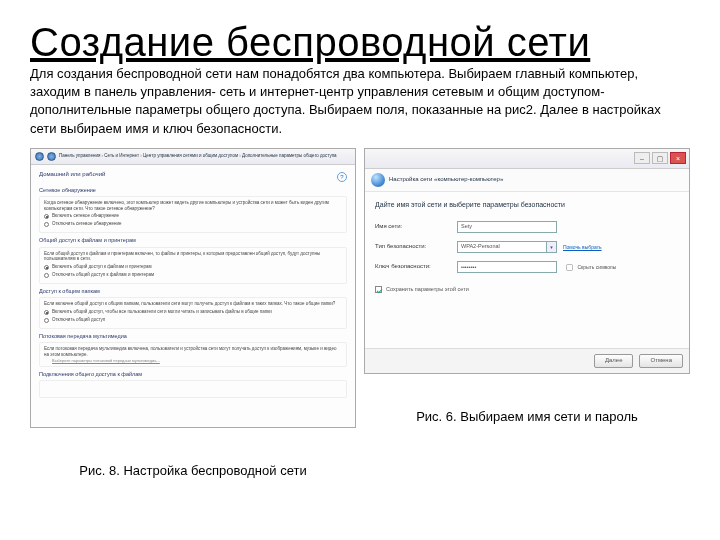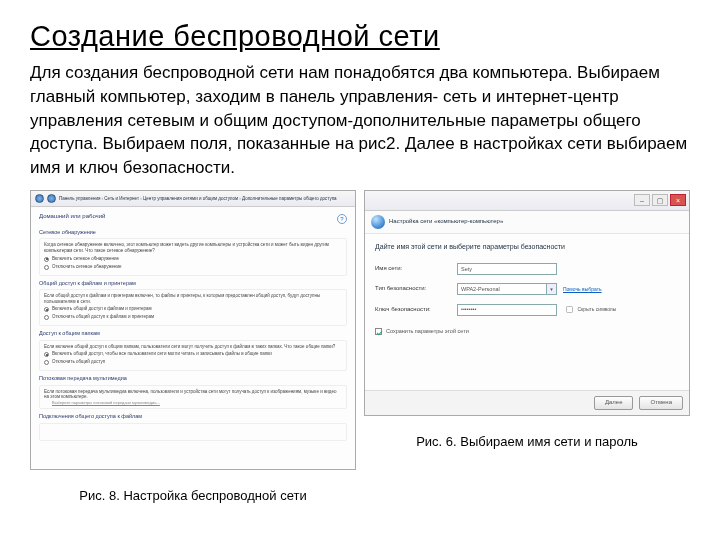--- a/index.html
+++ b/index.html
@@ -5,28 +5,27 @@
   * { box-sizing: border-box; margin: 0; padding: 0; }
   body {
     width: 720px;
     height: 540px;
     background: #fff;
     font-family: Arial, sans-serif;
     color: #000;
     padding: 20px 30px 0 30px;
   }
   .title {
-    font-size: 29px;
+    font-size: 40px;
     font-weight: 400;
     text-decoration: underline;
-    margin-bottom: 8px;
     letter-spacing: 0.5px;
   }
   .intro {
-    font-size: 17px;
+    font-size: 13px;
     line-height: 1.4;
     margin-bottom: 10px;
   }
   .figures {
     display: flex;
     justify-content: space-between;
     gap: 8px;
   }
   .fig-col { flex: 1; }
   .screenshot {
@@ -106,21 +105,21 @@
     border-top:1px solid #ddd; padding:5px 6px; display:flex; justify-content:flex-end; gap:6px; background:#f4f4f4;
   }
   .btn {
     border:1px solid #999; background:linear-gradient(#fefefe,#e4e4e4);
     font-size:6px; padding:2px 10px; border-radius:2px;
   }
 
   .caption {
     text-align:center;
     font-size:13px;
-    margin-top:18px;
+    margin-top:35px;
   }
 </style>
 </head>
 <body>
 
 <div class="title">Создание беспроводной сети</div>
 <div class="intro">Для создания беспроводной сети нам понадобятся два компьютера. Выбираем главный компьютер, заходим в панель управления- сеть и интернет-центр управления сетевым и общим доступом-дополнительные параметры общего доступа. Выбираем поля, показанные на рис2. Далее в настройках сети выбираем имя и ключ безопасности.</div>
 
 <div class="figures">
 

